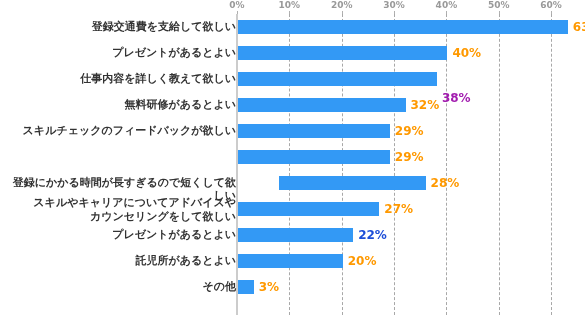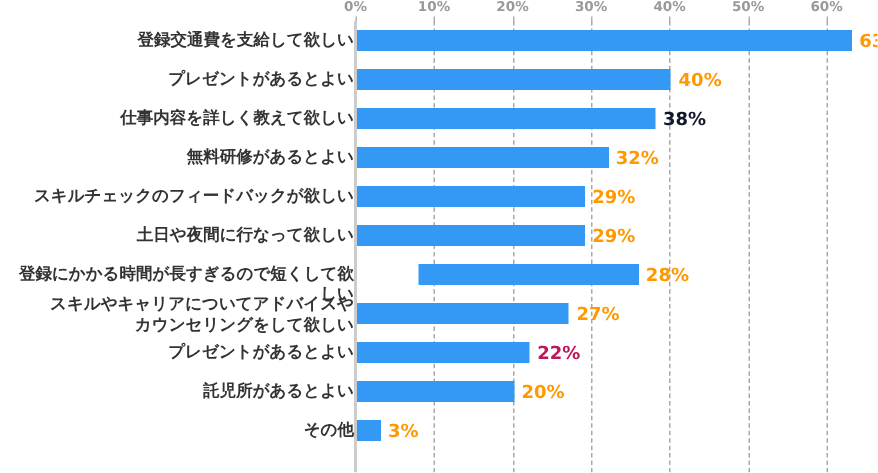--- a/index.html
+++ b/index.html
@@ -165,39 +165,38 @@
           <div class="row-label">プレゼントがあるとよい</div>
           <div class="bar-wrap" style="width: 209.4px;">
             <div class="bar" style="width: 100%; background: rgb(51, 153, 245);"></div>
             <span class="bar-value" style="color: rgb(255, 153, 0);">40%</span>
           </div>
         </div>
         <div class="row">
           <div class="row-label">仕事内容を詳しく教えて欲しい</div>
           <div class="bar-wrap" style="width: 198.93px;">
             <div class="bar" style="width: 100%; background: rgb(51, 153, 245);"></div>
-            <span class="bar-value" style="color: #0f172a;">38%</span>
+            <span class="bar-value" style="color: #a21caf; margin-top: 19px;">38%</span>
           </div>
         </div>
         <div class="row">
           <div class="row-label">無料研修があるとよい</div>
           <div class="bar-wrap" style="width: 167.52px;">
             <div class="bar" style="width: 100%; background: rgb(51, 153, 245);"></div>
             <span class="bar-value" style="color: rgb(255, 153, 0);">32%</span>
           </div>
         </div>
         <div class="row">
           <div class="row-label">スキルチェックのフィードバックが欲しい</div>
           <div class="bar-wrap" style="width: 151.815px;">
             <div class="bar" style="width: 100%; background: rgb(51, 153, 245);"></div>
             <span class="bar-value" style="color: rgb(255, 153, 0);">29%</span>
           </div>
         </div>
         <div class="row">
-          <div class="row-label">土日や夜間に行なって欲しい</div>
           <div class="bar-wrap" style="width: 151.815px;">
             <div class="bar" style="width: 100%; background: rgb(51, 153, 245);"></div>
             <span class="bar-value" style="color: rgb(255, 153, 0);">29%</span>
           </div>
         </div>
         <div class="row">
           <div class="row-label">登録にかかる時間が長すぎるので短くして欲しい</div>
           <div class="bar-wrap" style="width: 146.58px; margin-left: 41px;">
             <div class="bar" style="width: 100%; background: rgb(51, 153, 245);"></div>
             <span class="bar-value" style="color: rgb(255, 153, 0);">28%</span>
@@ -208,21 +207,21 @@
 カウンセリングをして欲しい</div>
           <div class="bar-wrap" style="width: 141.345px;">
             <div class="bar" style="width: 100%; background: rgb(51, 153, 245);"></div>
             <span class="bar-value" style="color: rgb(255, 153, 0);">27%</span>
           </div>
         </div>
         <div class="row">
           <div class="row-label">プレゼントがあるとよい</div>
           <div class="bar-wrap" style="width: 115.17px;">
             <div class="bar" style="width: 100%; background: rgb(51, 153, 245);"></div>
-            <span class="bar-value" style="color: #be185d;">22%</span>
+            <span class="bar-value" style="color: #1d4ed8;">22%</span>
           </div>
         </div>
         <div class="row">
           <div class="row-label">託児所があるとよい</div>
           <div class="bar-wrap" style="width: 104.7px;">
             <div class="bar" style="width: 100%; background: rgb(51, 153, 245);"></div>
             <span class="bar-value" style="color: rgb(255, 153, 0);">20%</span>
           </div>
         </div>
         <div class="row">

